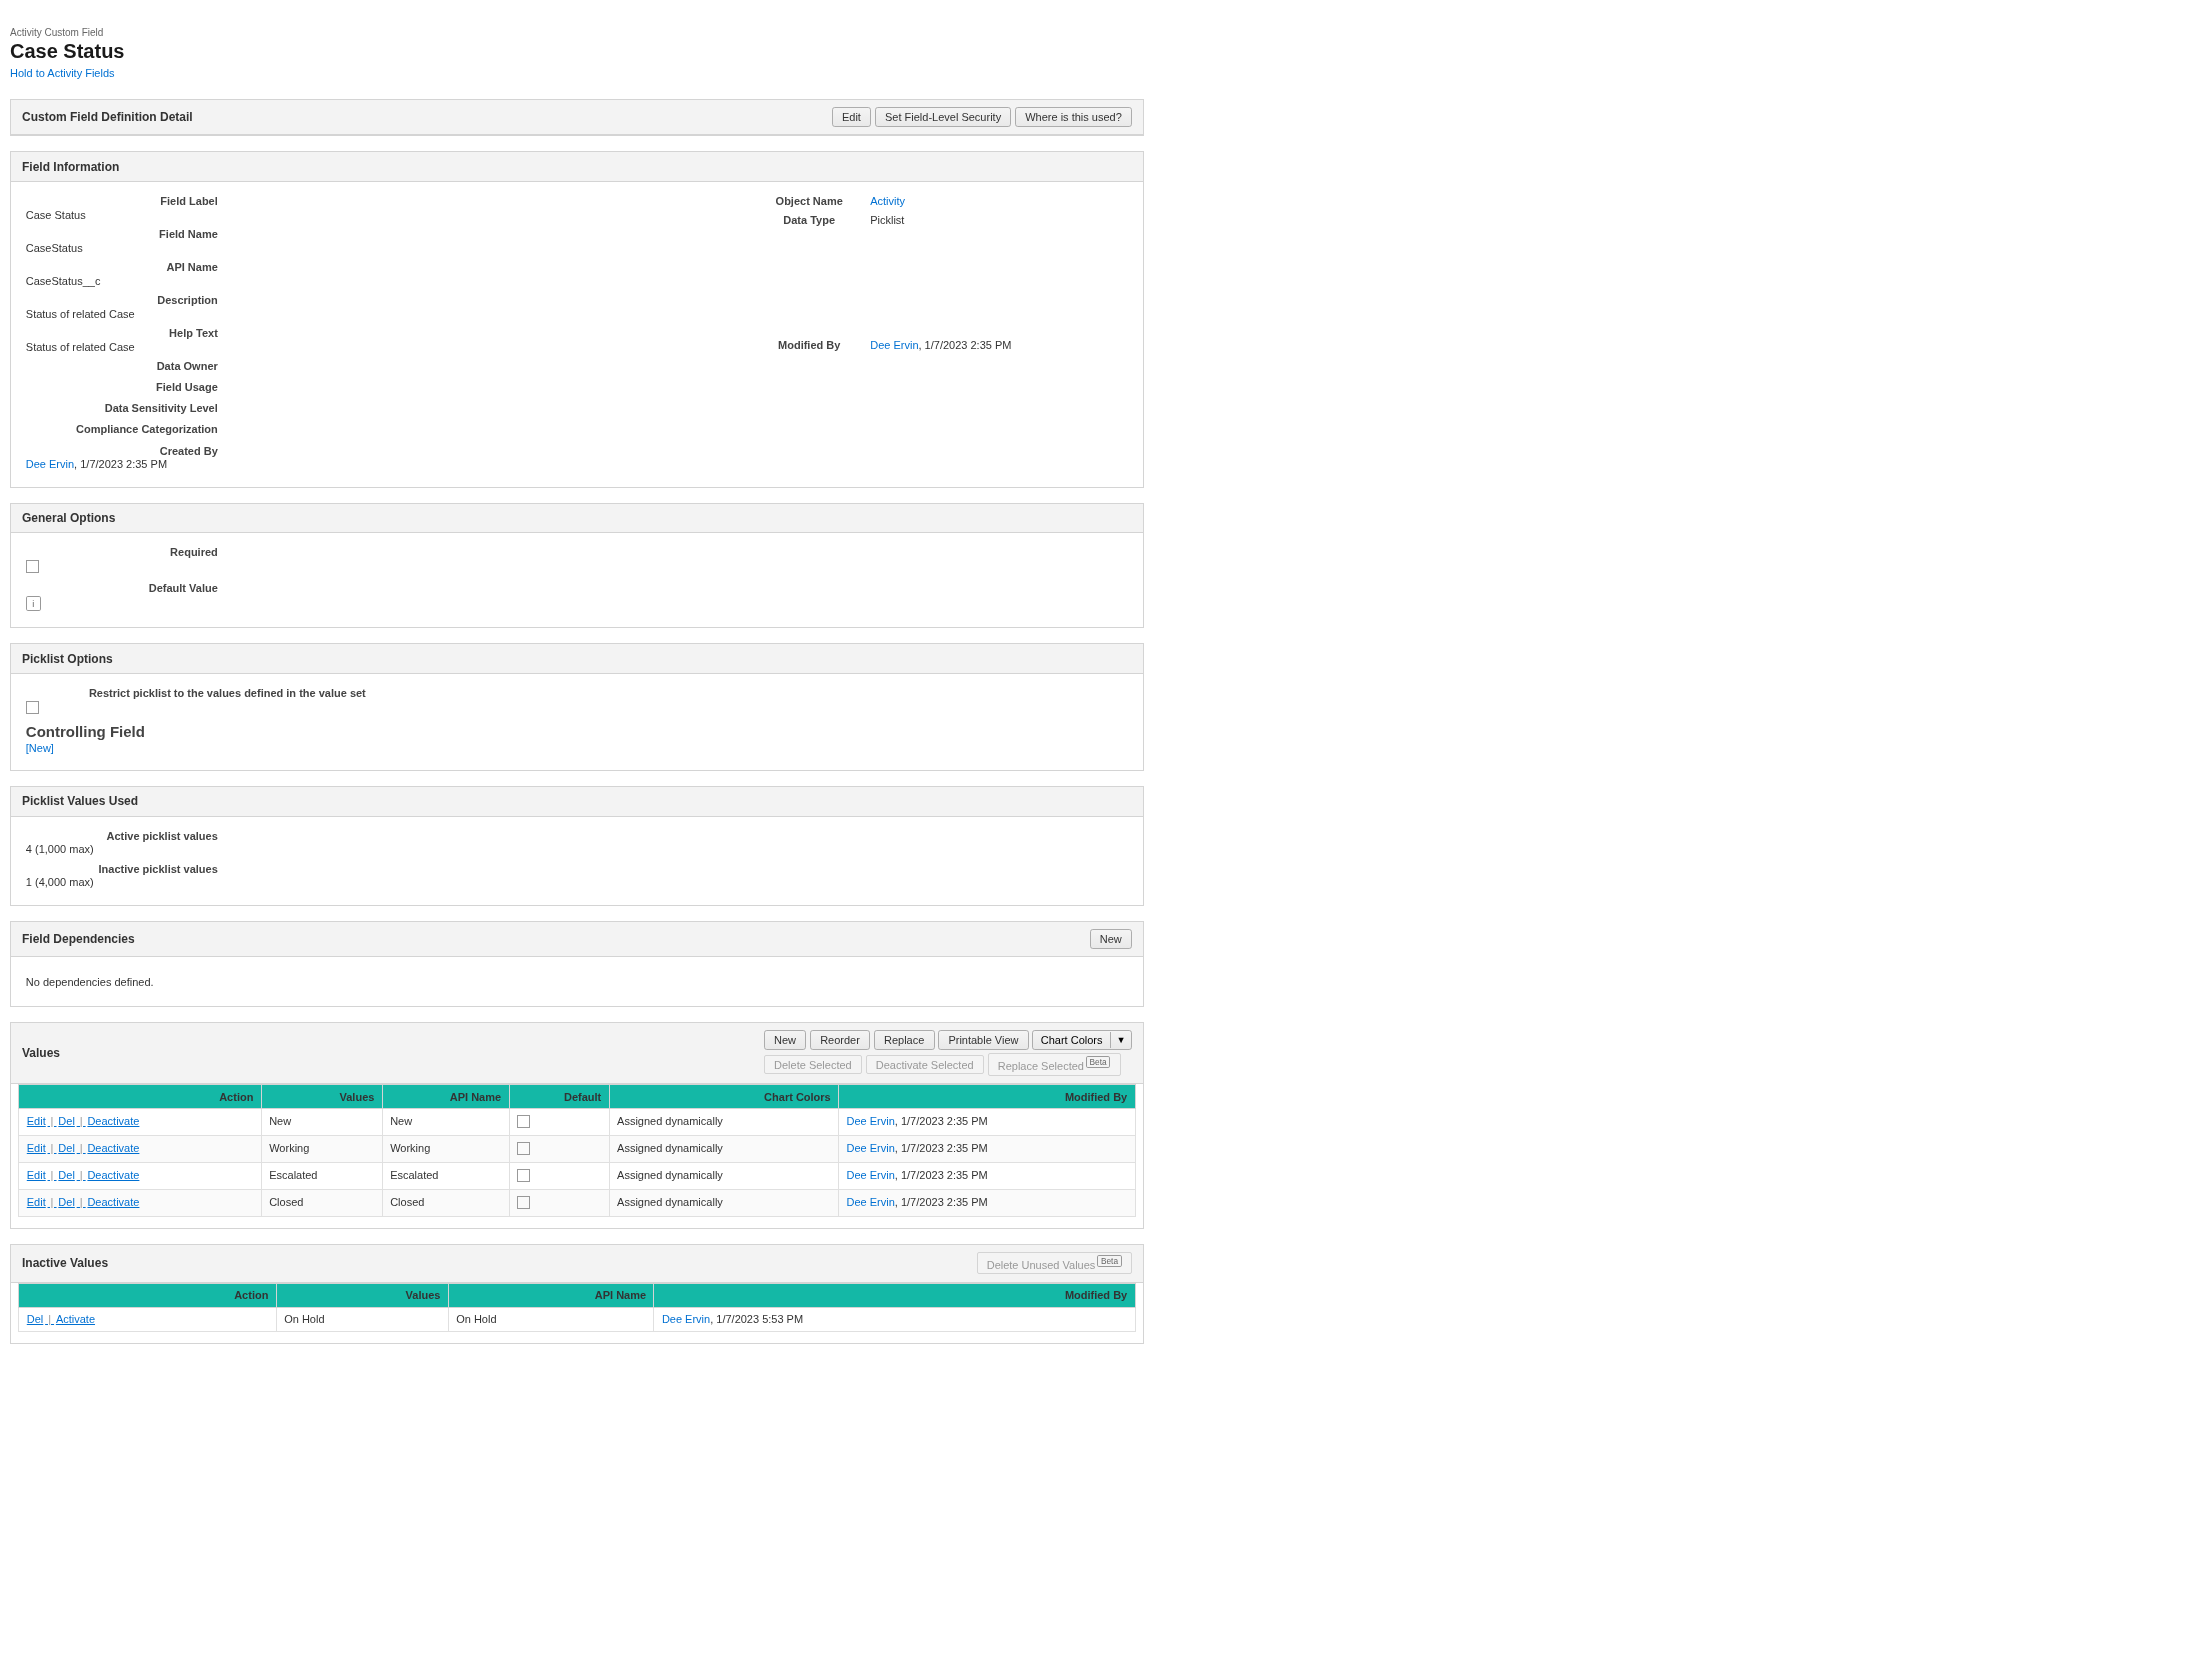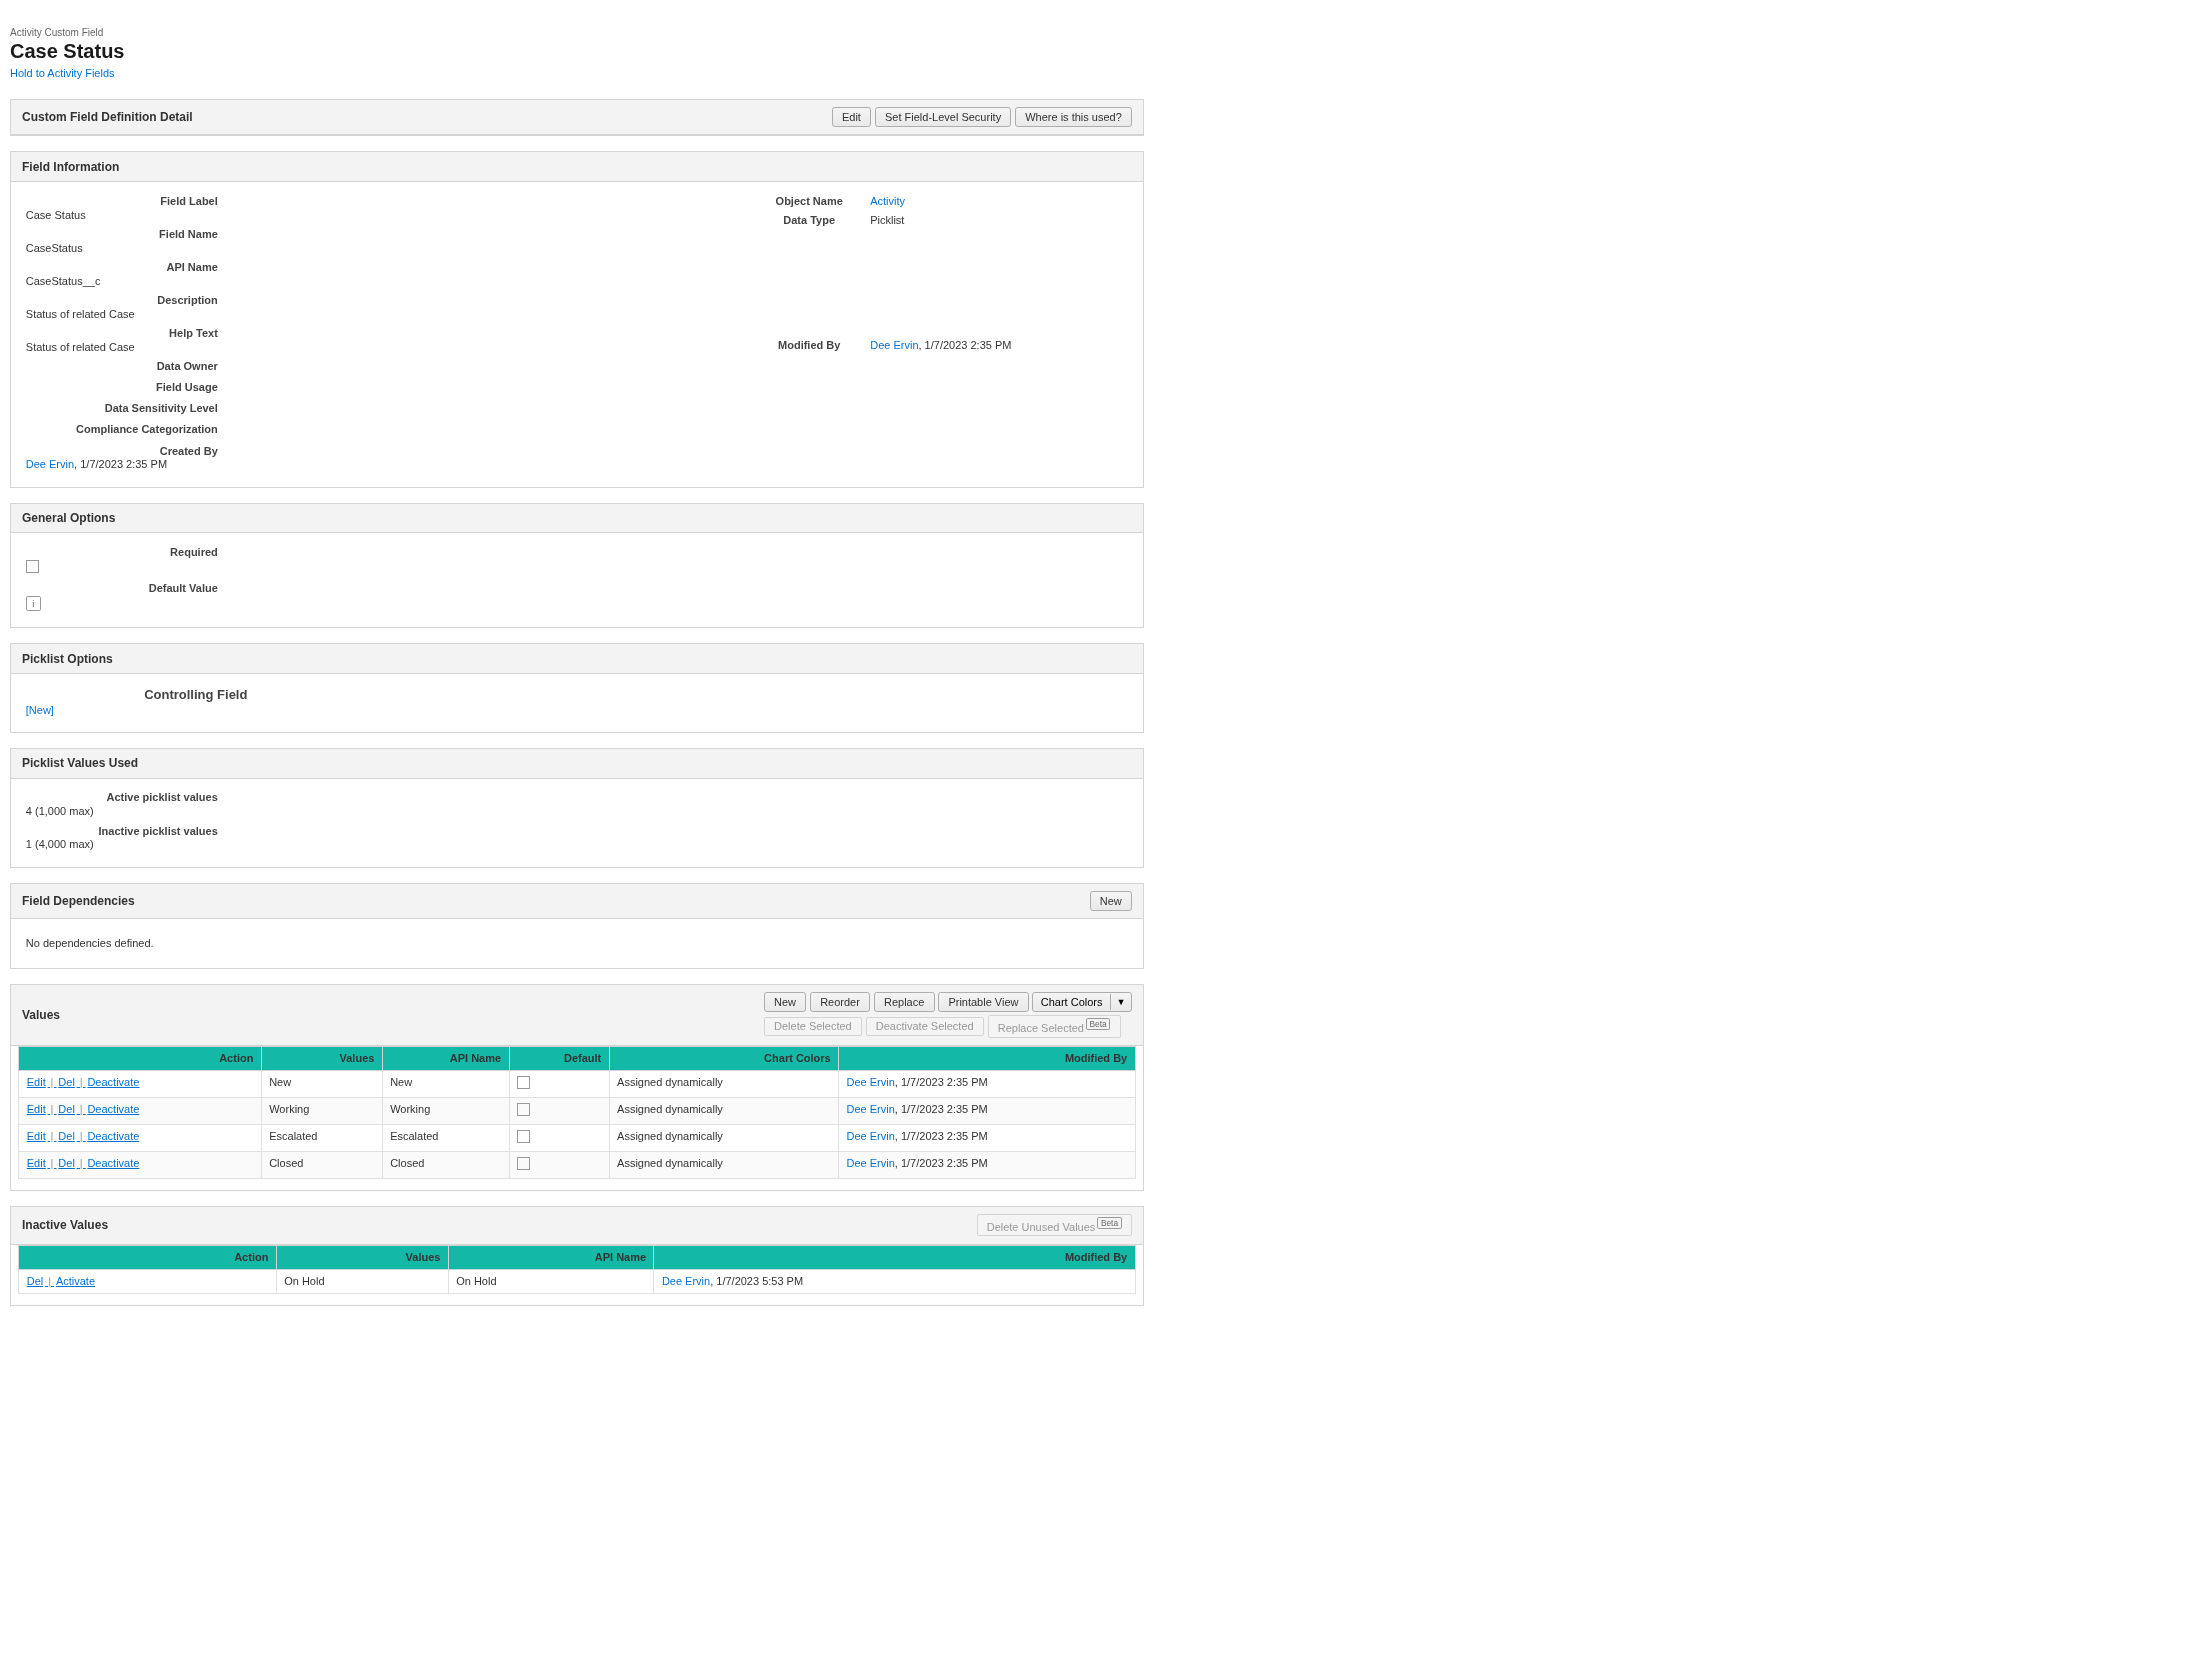--- a/index.html
+++ b/index.html
@@ -176,21 +176,27 @@
     </div>
   </div>
 
   
   <div class="section">
     <div class="section-header">
       <span>Picklist Options</span>
     </div>
     <div class="section-body">
       <div class="field-row">
-        <div style="text-align: center; width: 351px; min-width: 351px; font-weight: bold; font-size: 13px; color: #444; padding-right: 11px; padding-top: 1.8px;">Controlling Field</div>
+        <div style="text-align: right; width: 351px; min-width: 351px; font-weight: bold; font-size: 11px; color: #444; padding-right: 11px; padding-top: 1.8px;">Restrict picklist to the values defined in the value set</div>
+        <div class="field-value">
+          <span class="checkbox-placeholder"></span>
+        </div>
+      </div>
+      <div class="field-row">
+        <div style="text-align: left; width: 351px; min-width: 351px; font-weight: bold; font-size: 15px; color: #444; padding-right: 11px; padding-top: 1.8px;">Controlling Field</div>
         <div class="field-value">
           <a class="link">[New]</a>
         </div>
       </div>
     </div>
   </div>
 
   
   <div class="section">
     <div class="section-header">

